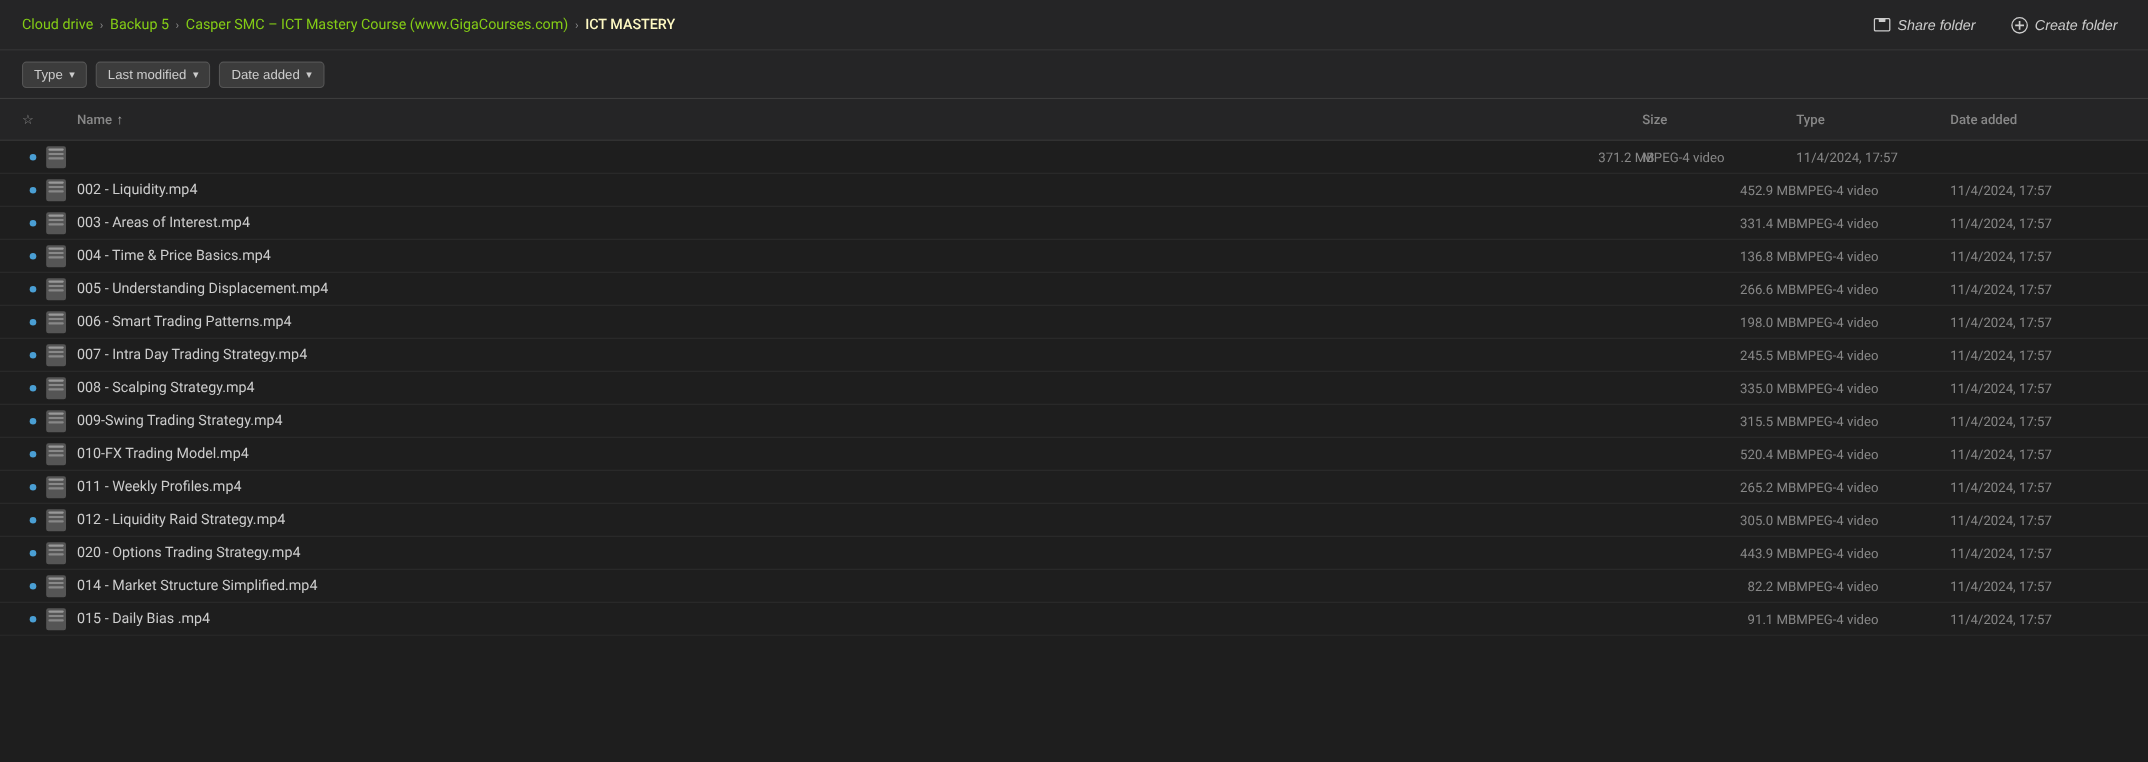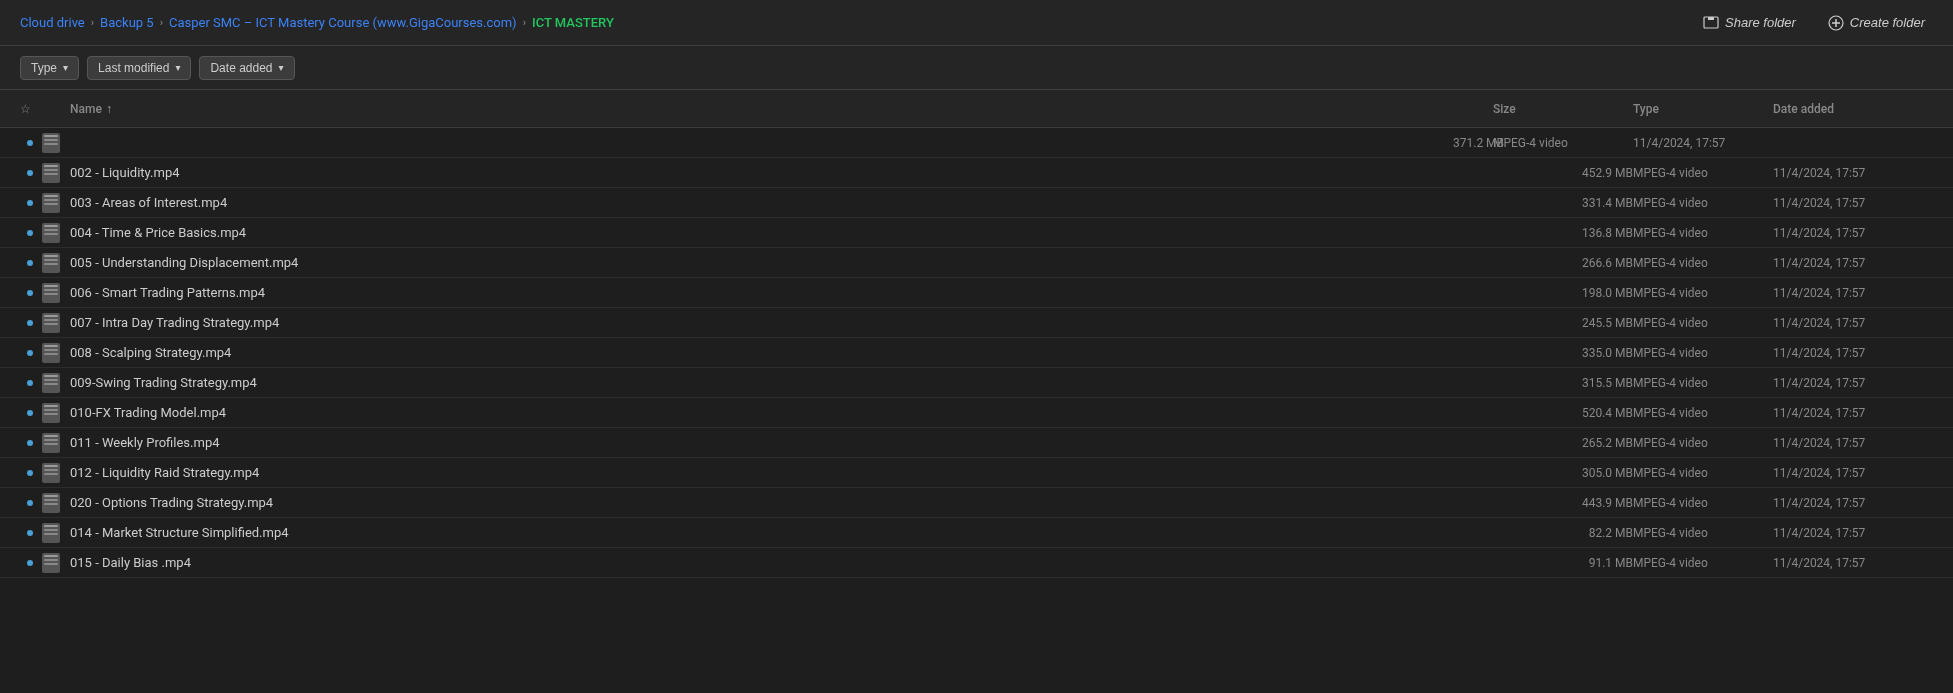--- a/index.html
+++ b/index.html
@@ -26,24 +26,24 @@
       align-items: center;
       gap: 6px;
       font-size: 13px;
       color: #cccccc;
     }
     .breadcrumb-sep {
       color: #888;
       font-size: 11px;
     }
     .breadcrumb-item {
-      color: #3b82f6;
+      color: #84cc16;
       cursor: pointer;
     }
-    .breadcrumb-item.current { color: #22c55e; font-weight: 500; }
+    .breadcrumb-item.current { color: #fef9c3; font-weight: 500; }
 
     .top-actions {
       display: flex;
       align-items: center;
       gap: 16px;
     }
     .action-btn {
       display: flex;
       align-items: center;
       gap: 6px;

